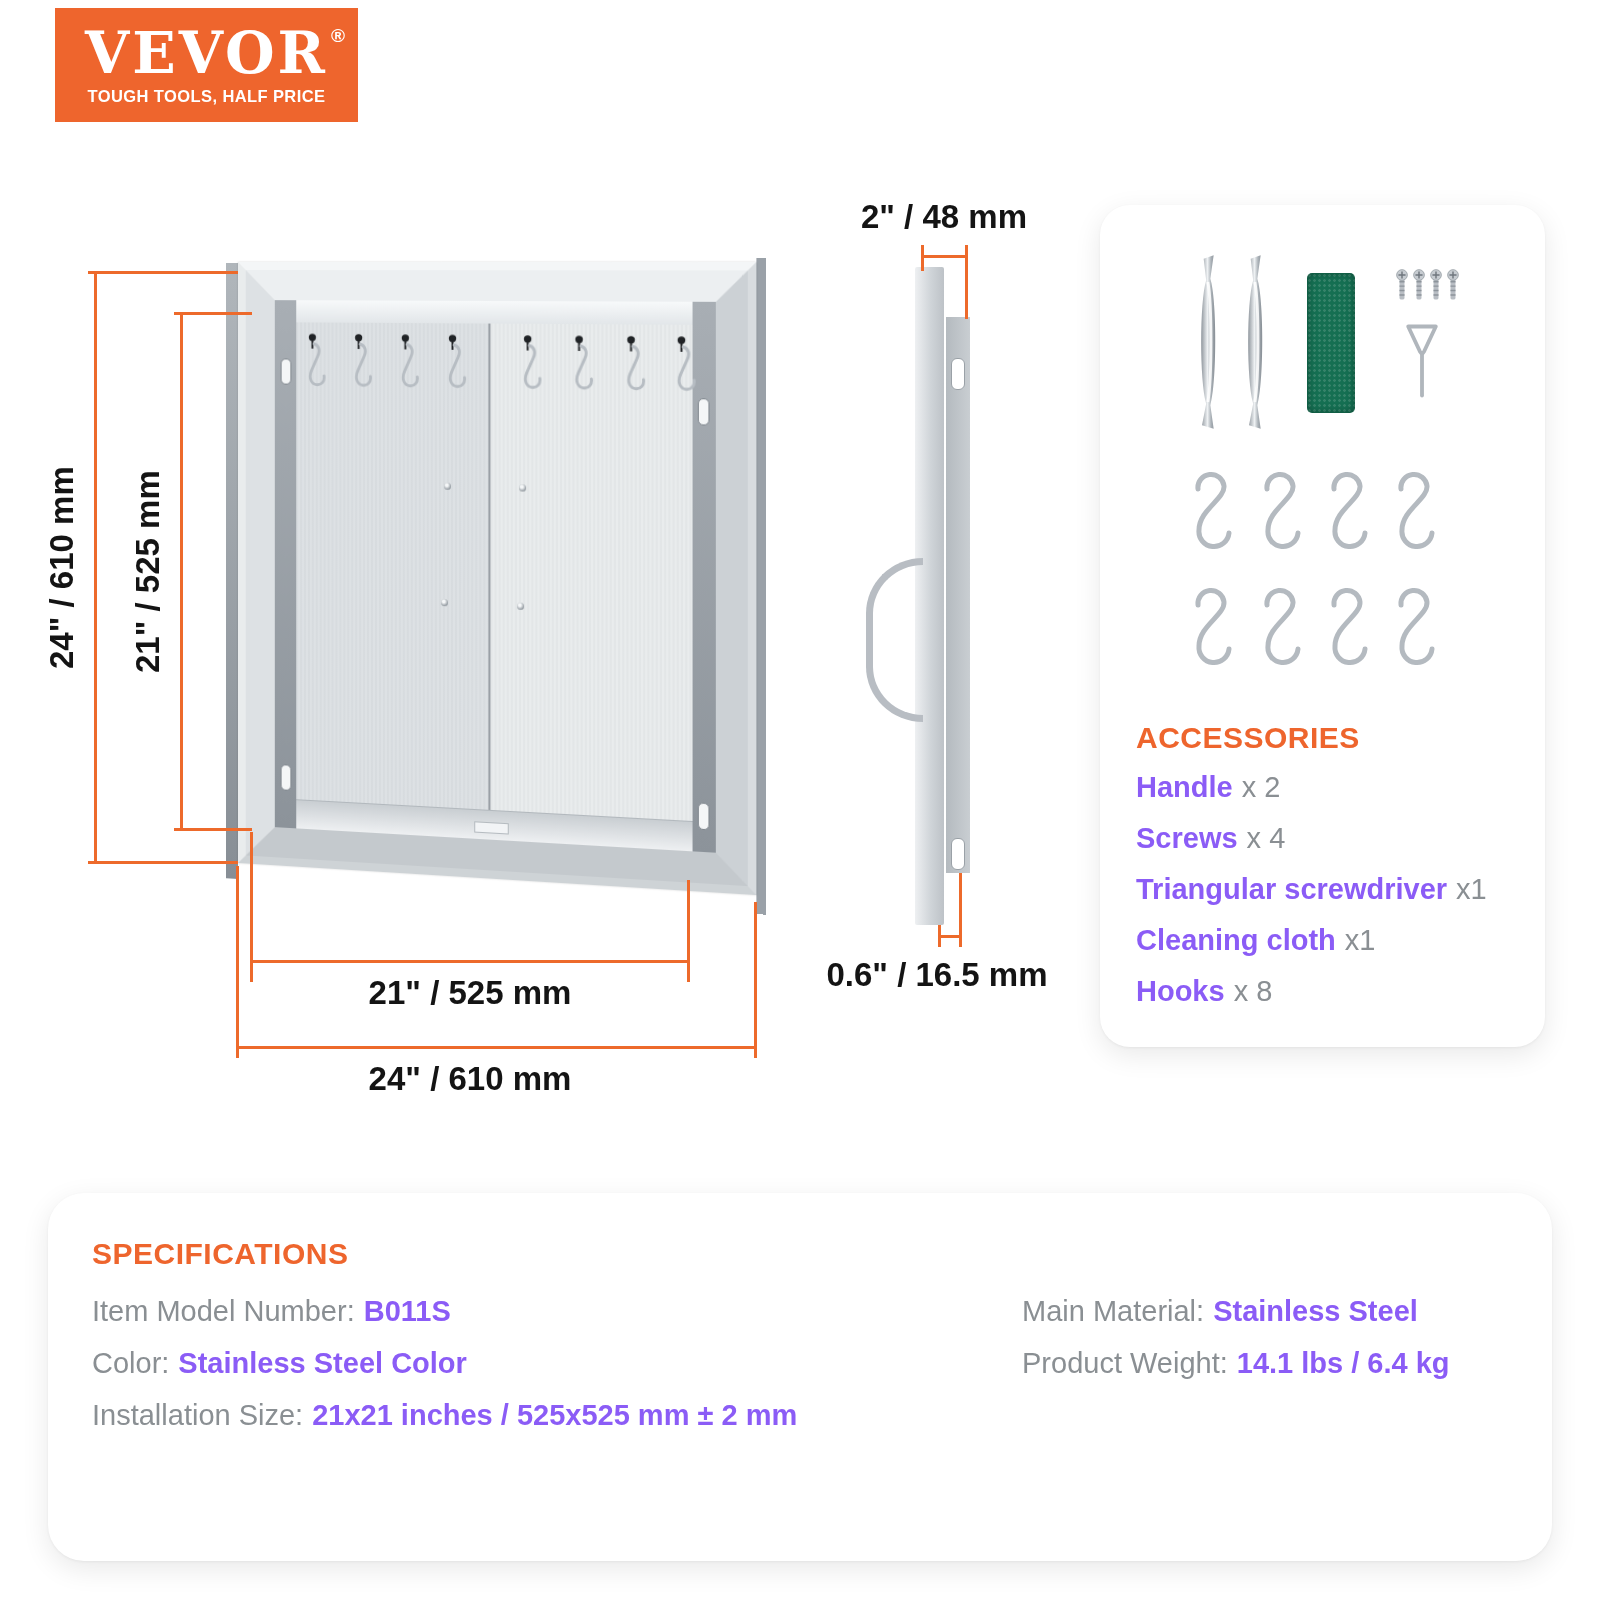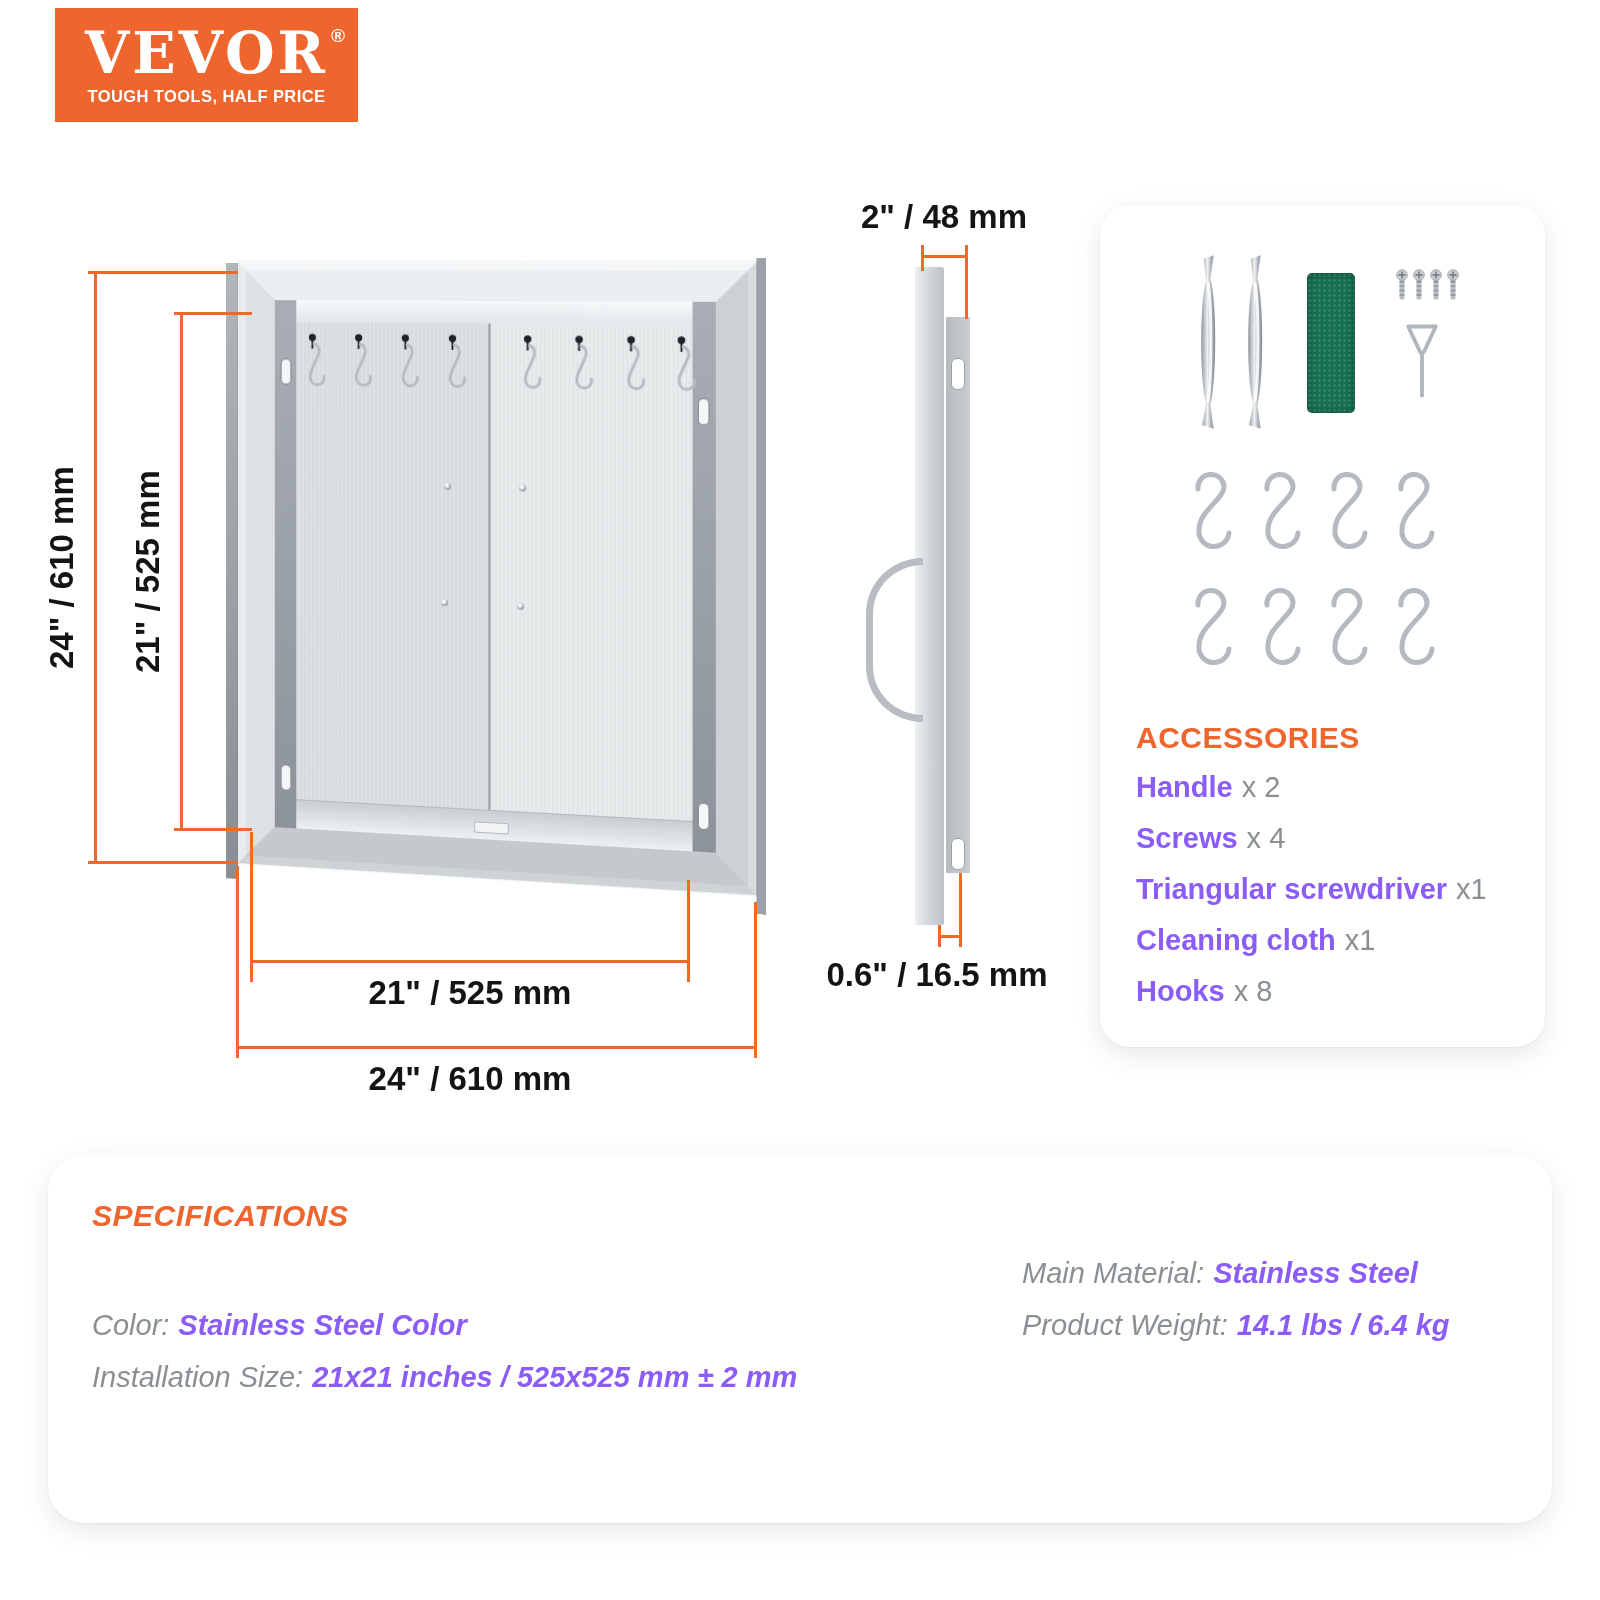--- a/index.html
+++ b/index.html
@@ -51,21 +51,21 @@
           background:linear-gradient(90deg,#eef0f2 0%,#cfd4d8 55%,#bdc2c7 100%);}
   .sv-flange{left:946px;top:317px;width:24px;height:556px;
              background:linear-gradient(90deg,#b4babf,#c9ced2);}
   .sv-slot{left:951px;width:12px;height:30px;border-radius:6px;background:#fff;border:1px solid #9aa1a7;}
   .sv-handle{left:866px;top:558px;width:50px;height:150px;border:7px solid #b8bdc3;border-right:none;
              border-radius:80px 0 0 80px / 78px 0 0 78px;}
 
   
   .card{background:#ffffff;border-radius:30px;box-shadow:0 8px 28px rgba(0,0,0,.09), 0 1px 3px rgba(0,0,0,.05);}
   .acc-panel{left:1100px;top:205px;width:445px;height:842px;}
-  .spec-panel{left:48px;top:1155px;width:1504px;height:368px;border-radius:36px;font-style:italic;}
+  .spec-panel{left:48px;top:1193px;width:1504px;height:368px;border-radius:36px;}
   .h-orange{color:var(--accent);font-weight:bold;font-size:30px;letter-spacing:.5px;}
   .row{font-size:29px;line-height:40px;white-space:nowrap;}
   .row .name,.row .val{color:#8b5cf6;font-weight:bold;}
   .row .qty,.row .lab{color:#8a8f93;font-weight:normal;margin-top:20px;}
   .row .qty{margin-left:9px;} .row .val{margin-left:9px;}
   .pad{left:207px;top:68px;width:48px;height:140px;border-radius:5px;background:var(--green);
        background-image:radial-gradient(rgba(255,255,255,.14) 1px, transparent 1.6px);background-size:5px 5px;
        box-shadow:inset 0 0 8px rgba(0,0,0,.35);}
 </style>
 </head>
@@ -264,20 +264,23 @@
     <div class="abs row" style="left:36px;top:715px">
       <span class="name">Cleaning cloth</span><span class="qty">x1</span>
     </div>
     <div class="abs row" style="left:36px;top:766px">
       <span class="name">Hooks</span><span class="qty">x 8</span>
     </div>
   </div>
 
   <div class="abs card spec-panel">
     <div class="abs h-orange" style="left:44px;top:44px">SPECIFICATIONS</div>
+    <div class="abs row" style="left:44px;top:98px">
+      <span class="lab">Item Model Number:</span><span class="val">B011S</span>
+    </div>
     <div class="abs row" style="left:44px;top:150px">
       <span class="lab">Color:</span><span class="val">Stainless Steel Color</span>
     </div>
     <div class="abs row" style="left:44px;top:202px">
       <span class="lab">Installation Size:</span><span class="val">21x21 inches / 525x525 mm ± 2 mm</span>
     </div>
     <div class="abs row" style="left:974px;top:98px">
       <span class="lab">Main Material:</span><span class="val">Stainless Steel</span>
     </div>
     <div class="abs row" style="left:974px;top:150px">

